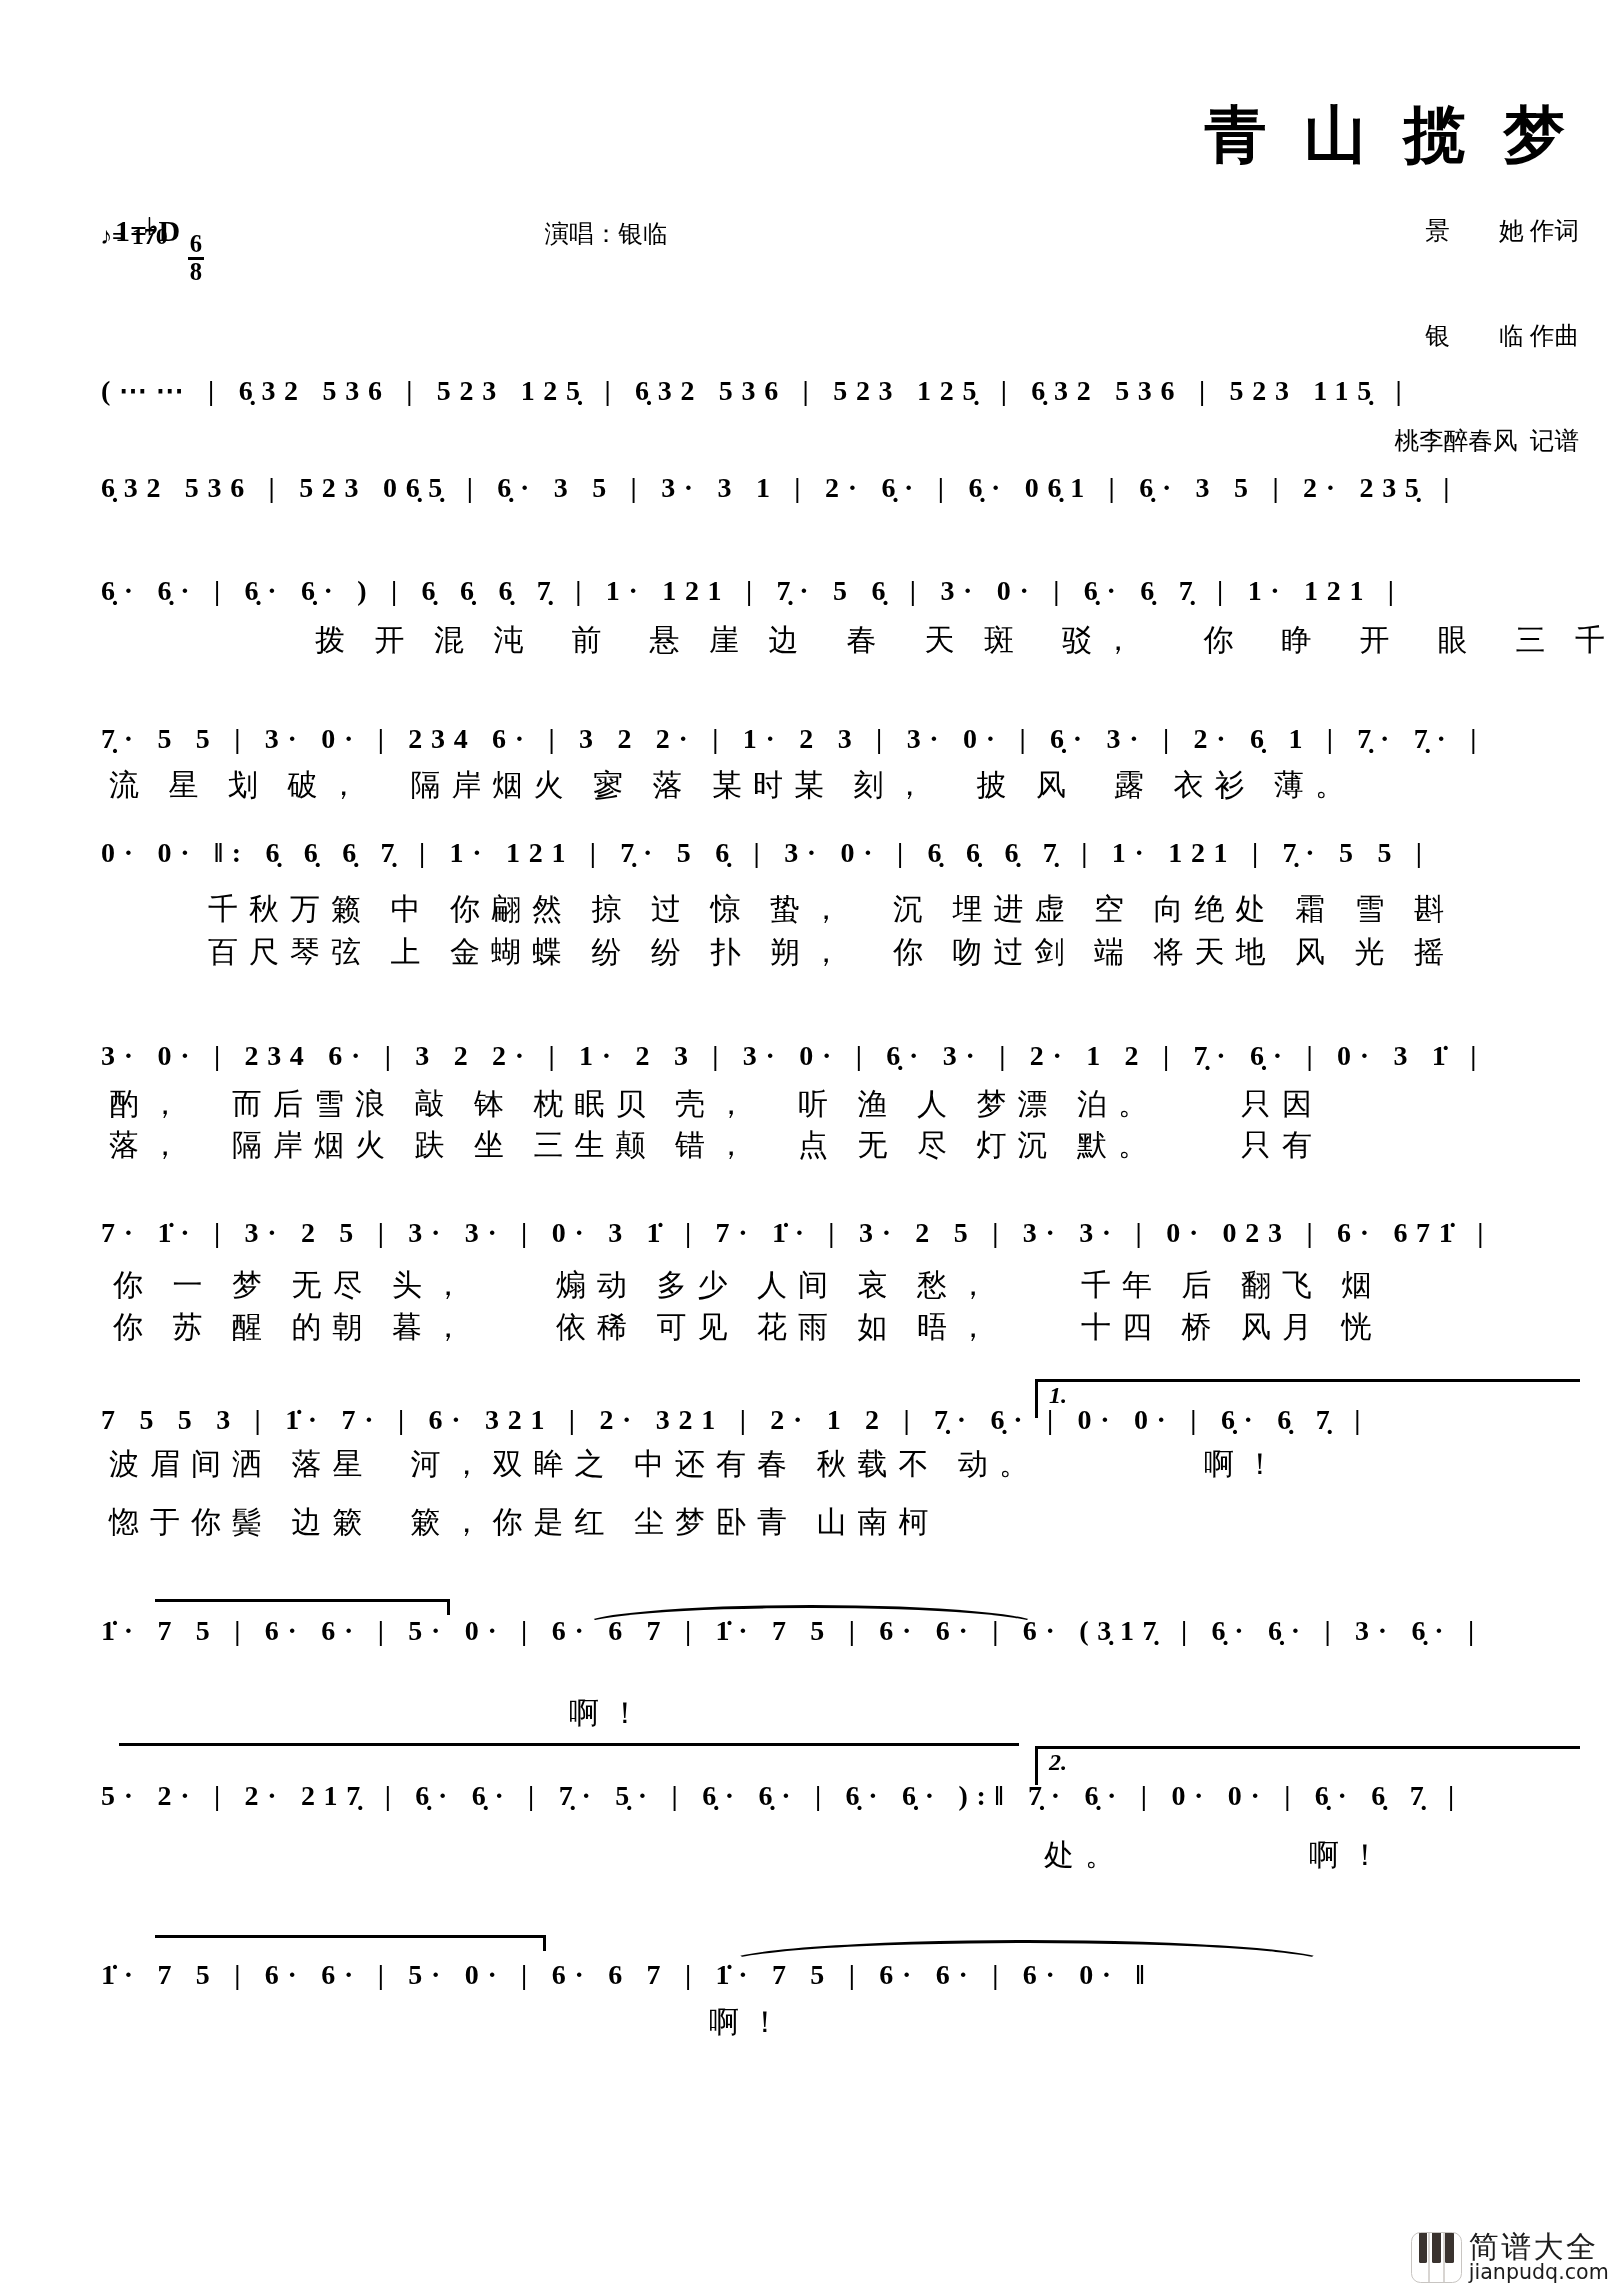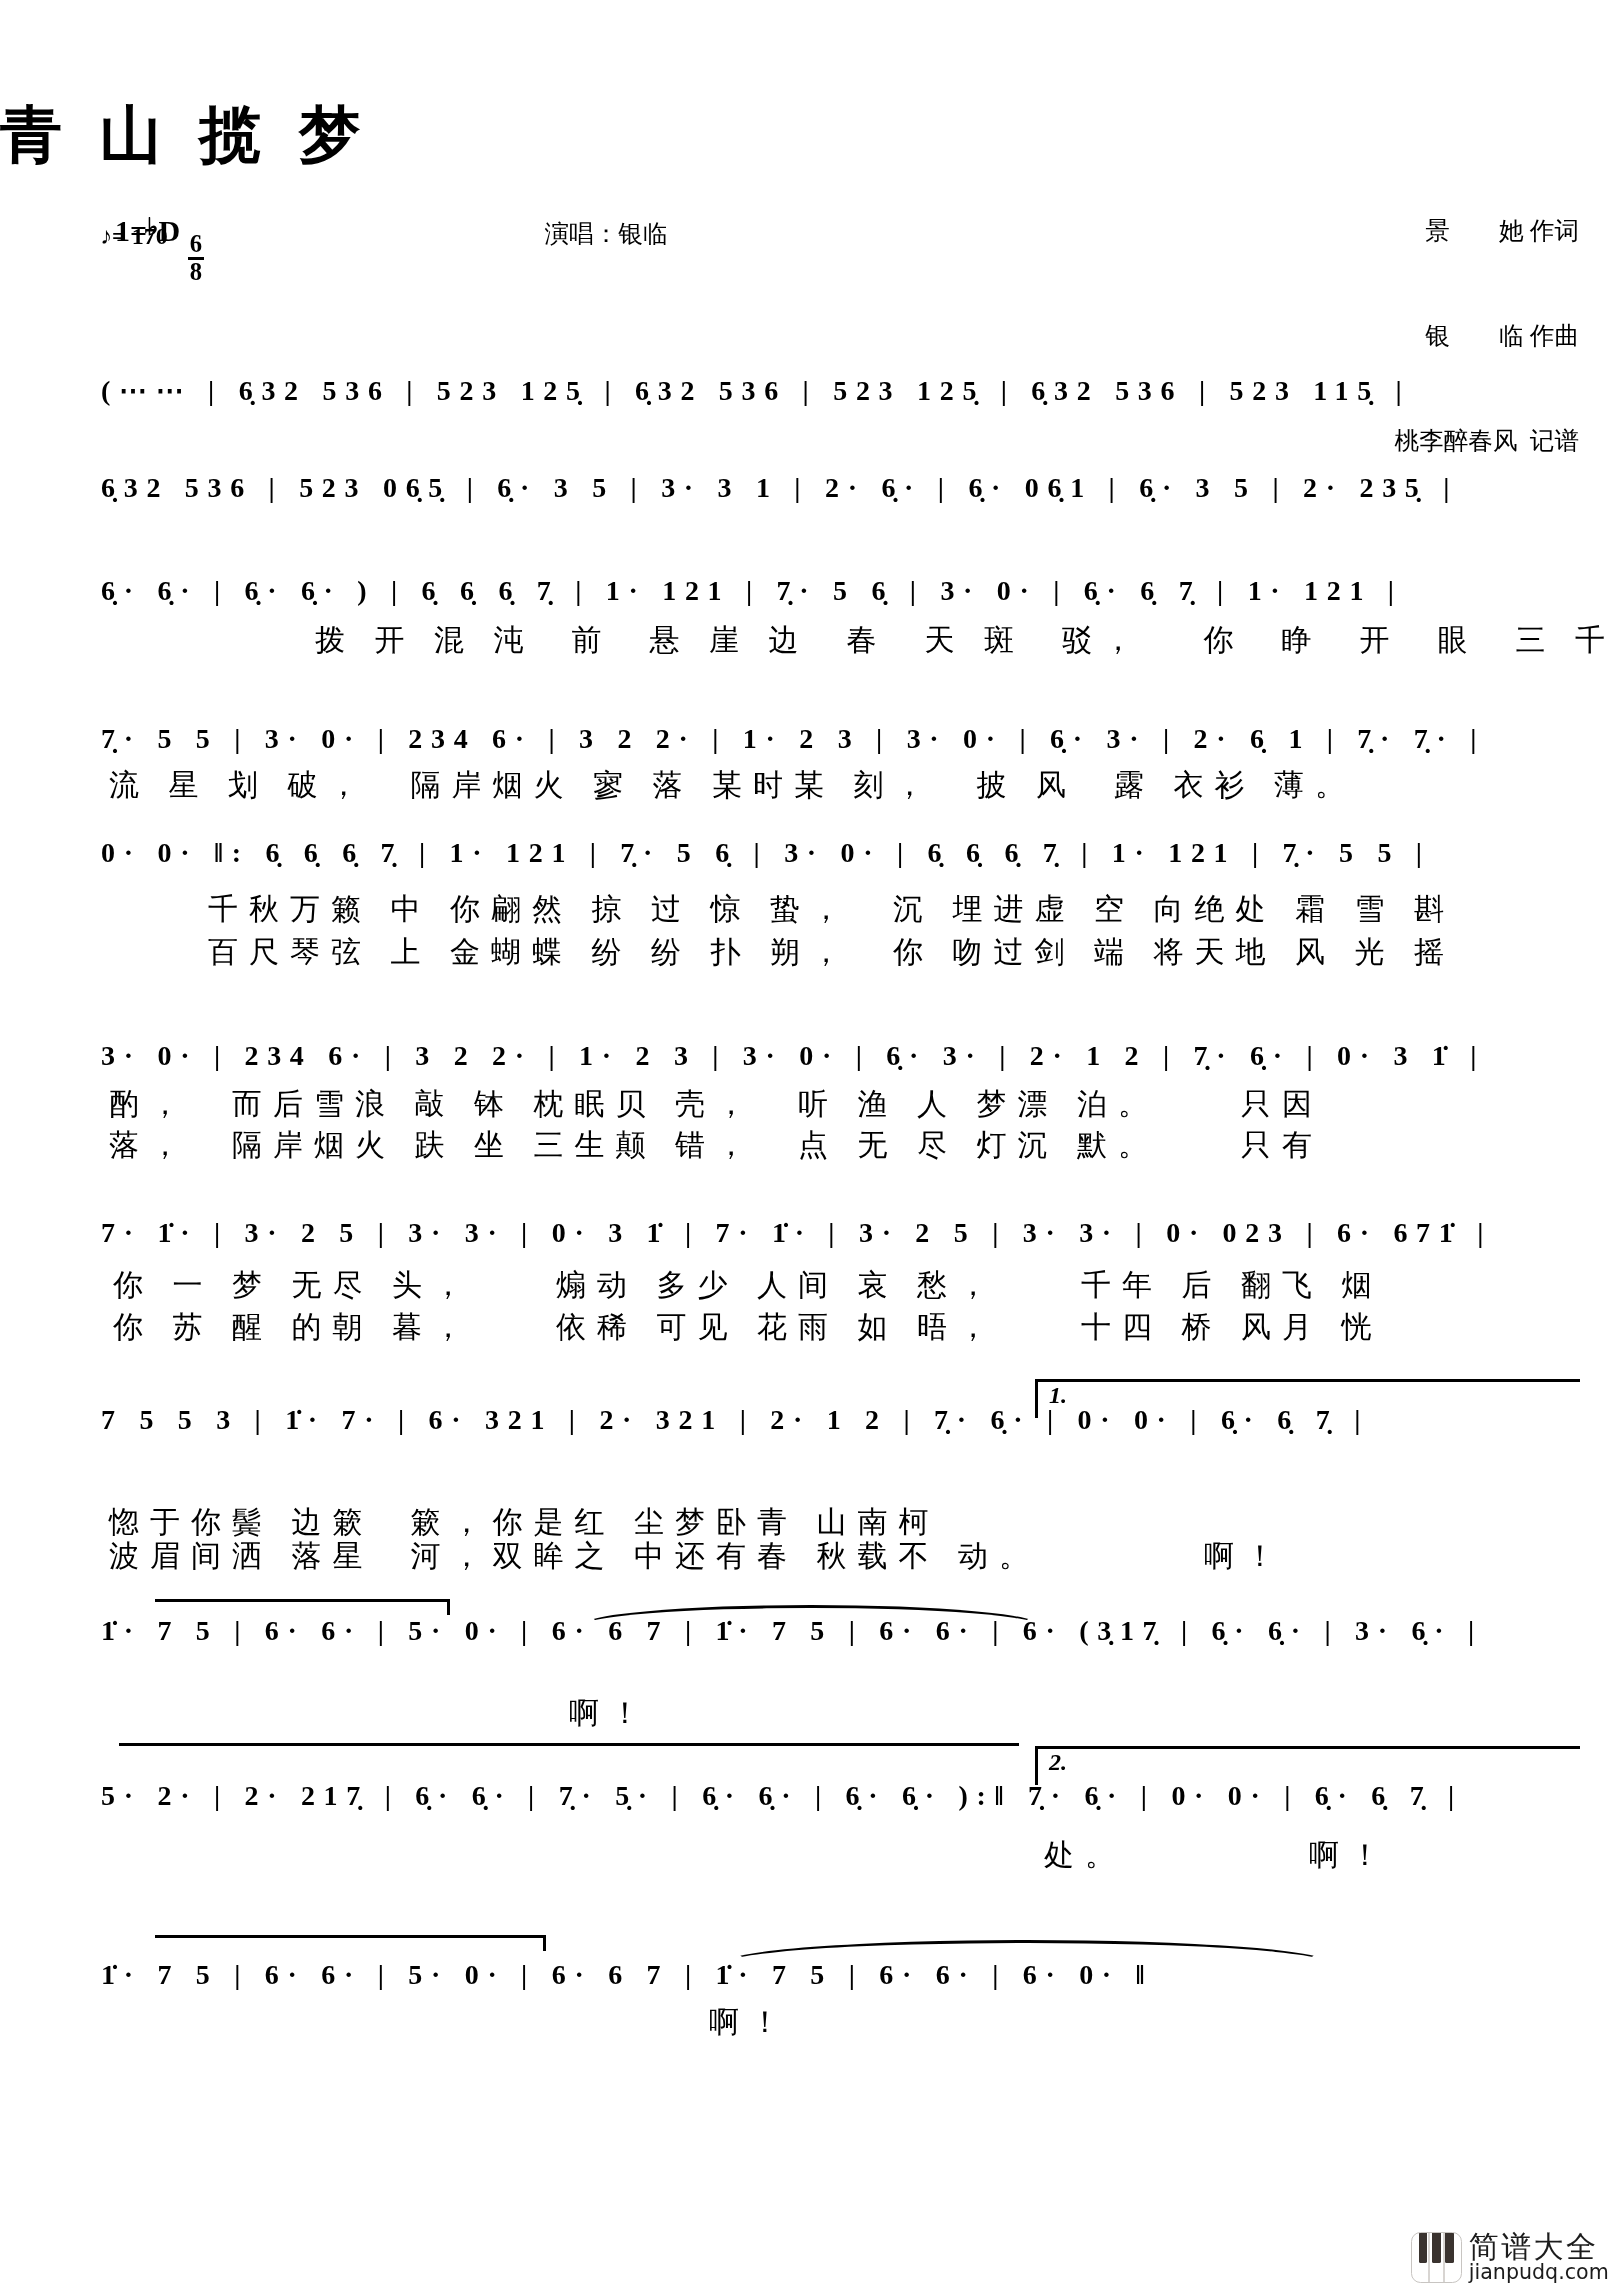--- a/index.html
+++ b/index.html
@@ -1,20 +1,20 @@
 <!DOCTYPE html>
 <html style="font-size:12.7px"><head>
 <meta charset="utf-8">
 <style>
   html,body{margin:0;padding:0;}
   body{width:1623px;height:2295px;position:relative;background:#ffffff;color:#000;
        font-family:"Liberation Serif", serif;overflow:hidden;}
   .abs{position:absolute;white-space:pre;}
   
-  .title{top:93px;left:0;width:1576px;text-align:left;font-size:62px;font-weight:900;
+  .title{top:93px;left:0;width:1576px;text-align:right;font-size:62px;font-weight:900;
          letter-spacing:11px;font-family:"Liberation Serif",serif;}
   .credits{top:143px;right:44px;text-align:right;font-size:24.6px;line-height:35px;}
   .performer{top:181px;left:0;width:1212px;text-align:center;font-size:24.6px;margin-top:36px;}
   .keysig{top:179px;left:100px;font-size:30px;font-weight:bold;}
   .flat{font-size:24px;vertical-align:6.3px;}
   .frac{display:inline-flex;flex-direction:column;text-align:center;font-size:24.6px;line-height:24.6px;
         vertical-align:-11px;margin-left:8px;font-weight:bold;}
   .frac .top{border-bottom:3.2px solid #000;padding:0 1.6px;}
   .tempo{top:223px;left:100px;font-size:24px;font-weight:bold;}
   
@@ -78,21 +78,21 @@
 <div class="abs lyric" style="top:1125px;left:109px">落，　隔岸烟火 趺 坐 三生颠 错，　点 无 尽 灯沉 默。　　只有</div>
 
 <div class="abs notes" style="top:1217px">7· 1̇· | 3· 2 5 | 3· 3· | 0· 3 1̇ | 7· 1̇· | 3· 2 5 | 3· 3· | 0· 023 | 6· 671̇ |</div>
 <div class="abs lyric" style="top:1265px;left:113px">你 一 梦 无尽 头，　　煽动 多少 人间 哀 愁，　　千年 后 翻飞 烟</div>
 <div class="abs lyric" style="top:1307px;left:113px">你 苏 醒 的朝 暮，　　依稀 可见 花雨 如 晤，　　十四 桥 风月 恍</div>
 
 <div class="volta" style="left:1035px;top:1379px;width:542px">
   <span class="vlabel">1.</span>
 </div>
 <div class="abs notes" style="top:1404px">7 5 5 3 | 1̇· 7· | 6· 321 | 2· 321 | 2· 1 2 | 7̣· 6̣· | 0· 0· | 6̣· 6̣ 7̣ |</div>
-<div class="abs lyric" style="top:1536px;left:109px">波眉间洒 落星  河，双眸之 中还有春 秋载不 动。　　　　啊！</div>
+<div class="abs lyric" style="top:1444px;left:109px">波眉间洒 落星  河，双眸之 中还有春 秋载不 动。　　　　啊！</div>
 <div class="abs lyric" style="top:1502px;left:109px">惚于你鬓 边簌  簌，你是红 尘梦卧青 山南柯</div>
 
 <div class="hline hook-r" style="left:155px;top:1599px;width:292px"></div>
 <div class="slur" style="left:580px;top:1605px;width:456px;height:36px"></div>
 <div class="abs notes" style="top:1615px">1̇· 7 5 | 6· 6· | 5· 0· | 6· 6 7 | 1̇· 7 5 | 6· 6· | 6· (3̣17̣ | 6̣· 6̣· | 3· 6̣· |</div>
 <div class="abs lyric" style="top:1693px;left:569px">啊！</div>
 
 <div class="hline" style="left:119px;top:1743px;width:900px"></div>
 <div class="volta" style="left:1035px;top:1746px;width:542px">
   <span class="vlabel">2.</span>

